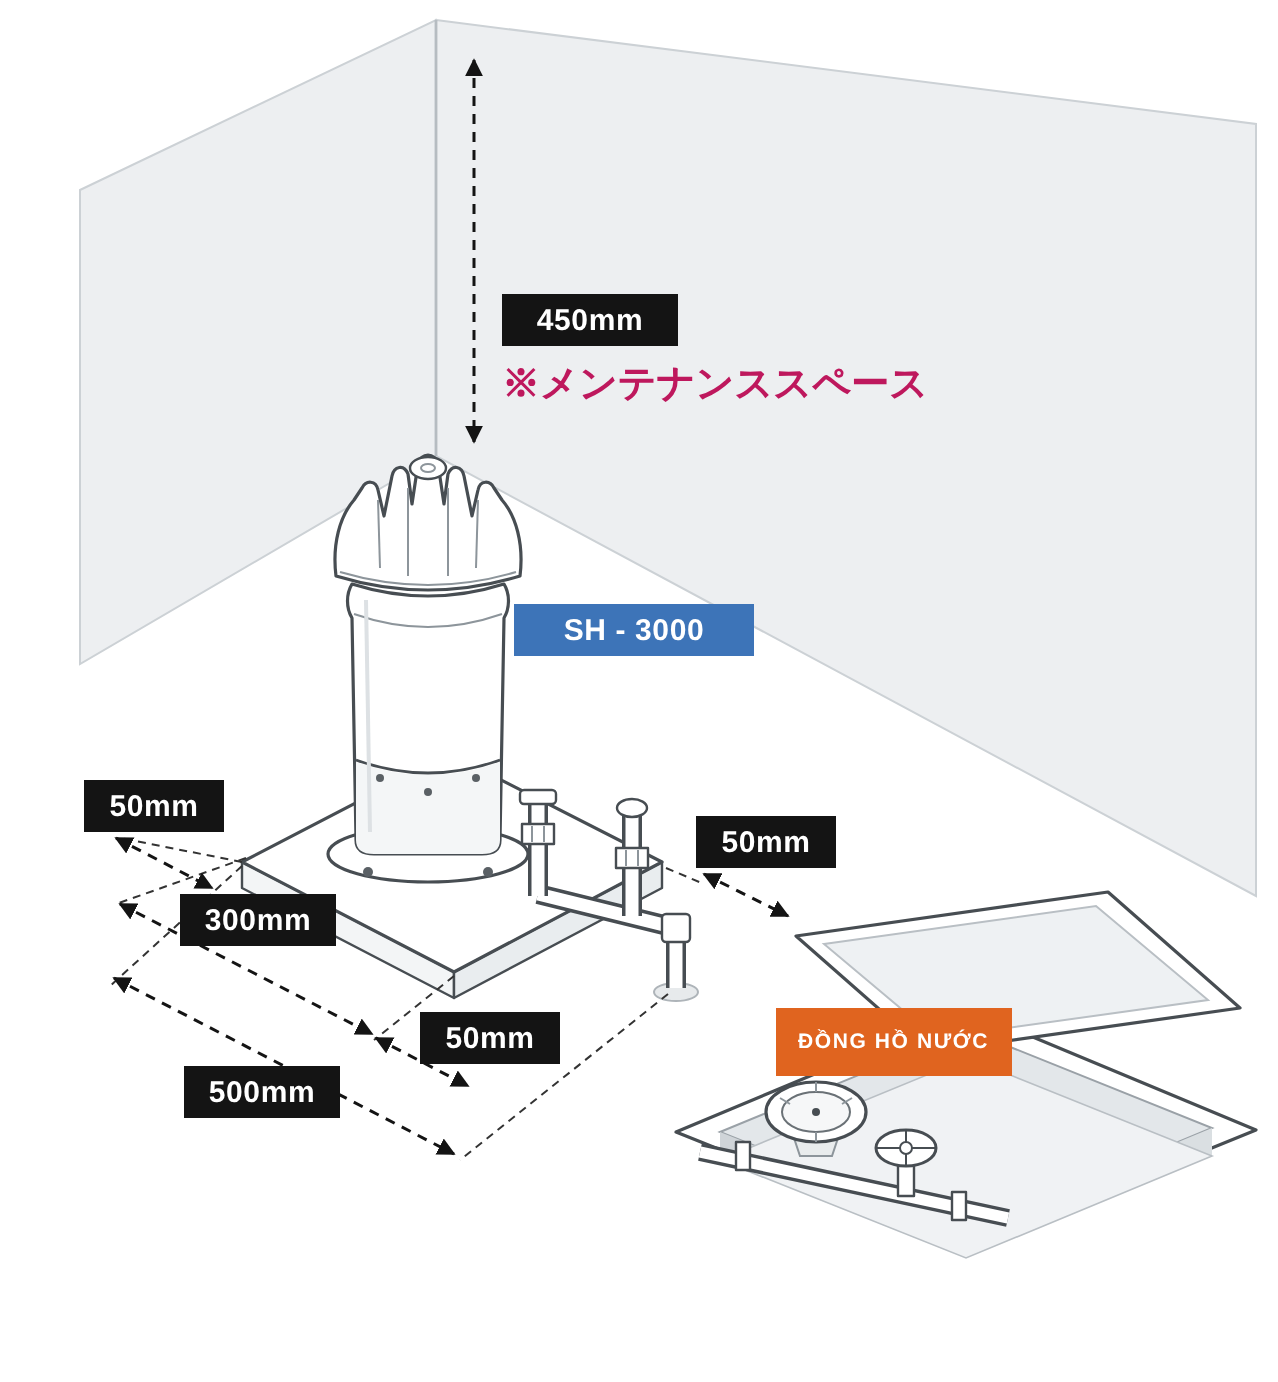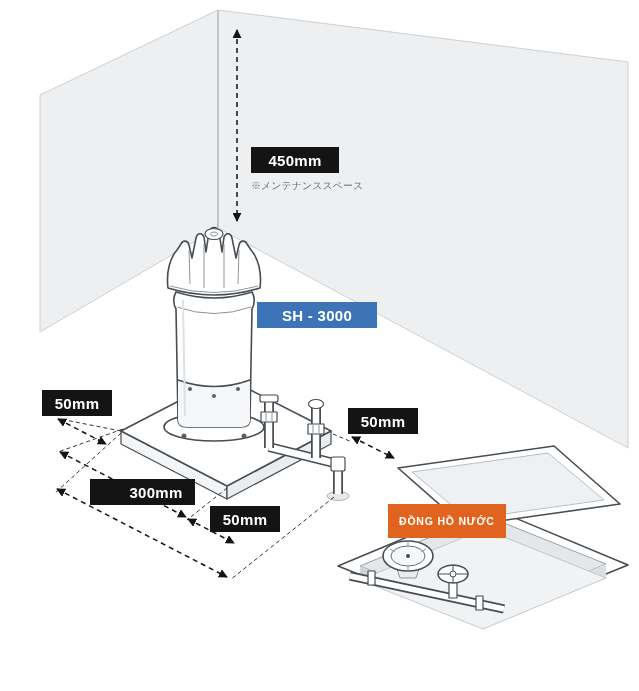--- a/index.html
+++ b/index.html
@@ -22,23 +22,23 @@
     height: 26px;
     display: flex;
     align-items: center;
     justify-content: center;
     letter-spacing: 0.3px;
     white-space: nowrap;
   }
   .model { background: var(--model-bg, #3d74b8); }
   .note {
     position: absolute;
-    color: #737373;
-    font-size: 10px;
-    font-weight: 400;
+    color: #be185d;
+    font-size: 19px;
+    font-weight: 700;
     white-space: nowrap;
   }
   .meter-tag {
     position: absolute;
     background: var(--meter-bg, #e0641f);
     color: #ffffff;
     font-size: 10.5px;
     font-weight: bold;
     letter-spacing: 0.8px;
     height: 34px;
@@ -204,21 +204,22 @@
   </svg>
 
   <div class="dim" style="left:251px; top:147px; width:88px;">450mm</div>
 
   <div class="note" style="left:251px; top:179px;">※メンテナンススペース</div>
 
   <div class="dim model" style="left:257px; top:302px; width:120px;">SH - 3000</div>
 
   <div class="dim" style="left:42px; top:390px; width:70px;">50mm</div>
 
-  <div class="dim" style="left:90px; top:479px; width:78px;padding-left:27px;">300mm</div>
+  <div class="dim" style="left:90px; top:447px; width:78px;">300mm</div>
 
   <div class="dim" style="left:210px; top:506px; width:70px;">50mm</div>
 
+  <div class="dim" style="left:92px; top:533px; width:78px;">500mm</div>
 
   <div class="dim" style="left:348px; top:408px; width:70px;">50mm</div>
 
   <div class="meter-tag" style="left:388px; top:504px;">ĐỒNG HỒ NƯỚC</div>
 </div>
 
 </body></html>

